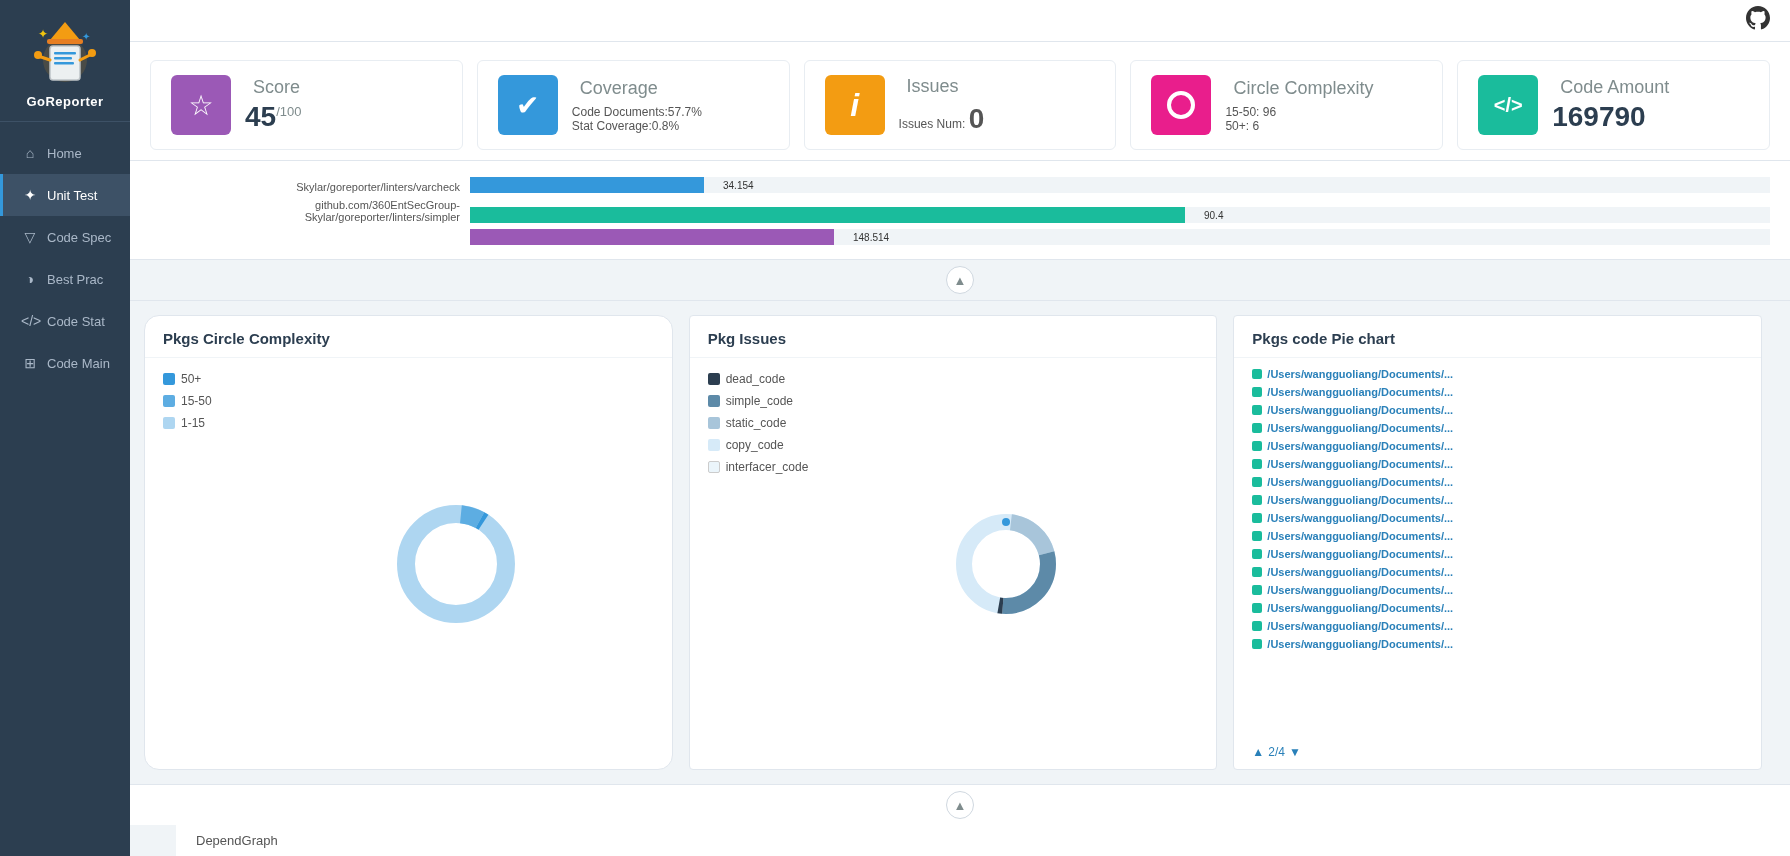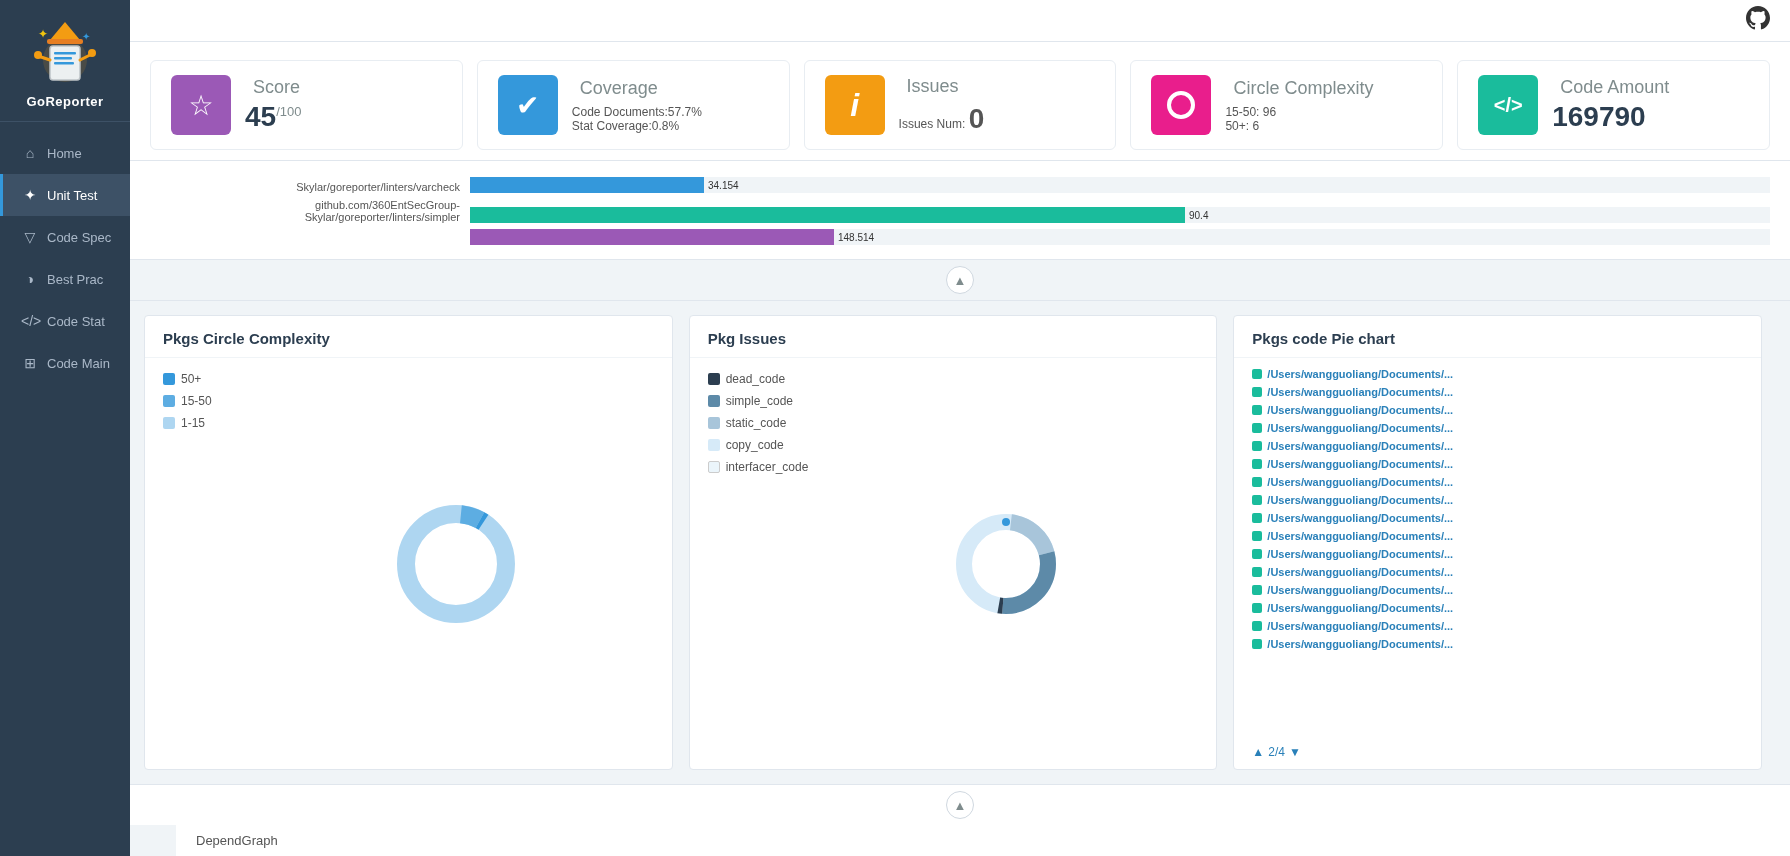--- a/index.html
+++ b/index.html
@@ -155,20 +155,21 @@
       font-size: 11px;
       flex-shrink: 0;
     }
     .bar-track {
       flex: 1;
       height: 16px;
       background: #f0f4f7;
       position: relative;
       display: flex;
       align-items: center;
+      gap: 15px;
     }
     .bar-fill {
       height: 100%;
       display: flex;
       align-items: center;
     }
     .bar-text {
       font-size: 10px;
       color: #333;
       margin-left: 4px;
@@ -209,21 +210,21 @@
     .panel {
       background: #fff;
       border: 1px solid #e0e6ed;
       margin: 14px 8px;
       border-radius: 4px;
       flex: 1;
       display: flex;
       flex-direction: column;
       overflow: hidden;
     }
-    .panel:first-child { margin-left: 14px; }
+    .panel:first-child { margin-left: 14px; border-radius: 15px; }
     .panel:last-child { margin-right: 28px; }
     .panel-title {
       font-size: 15px;
       font-weight: 600;
       color: #2c3e50;
       padding: 14px 18px 10px;
       border-bottom: 1px solid #f0f4f7;
     }
     .panel-body {
       display: flex;

